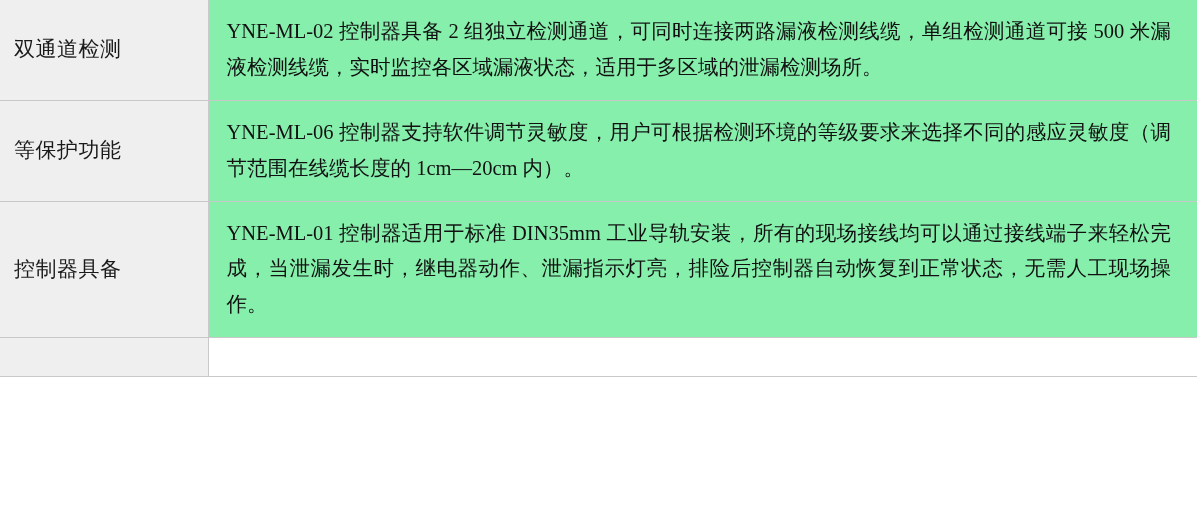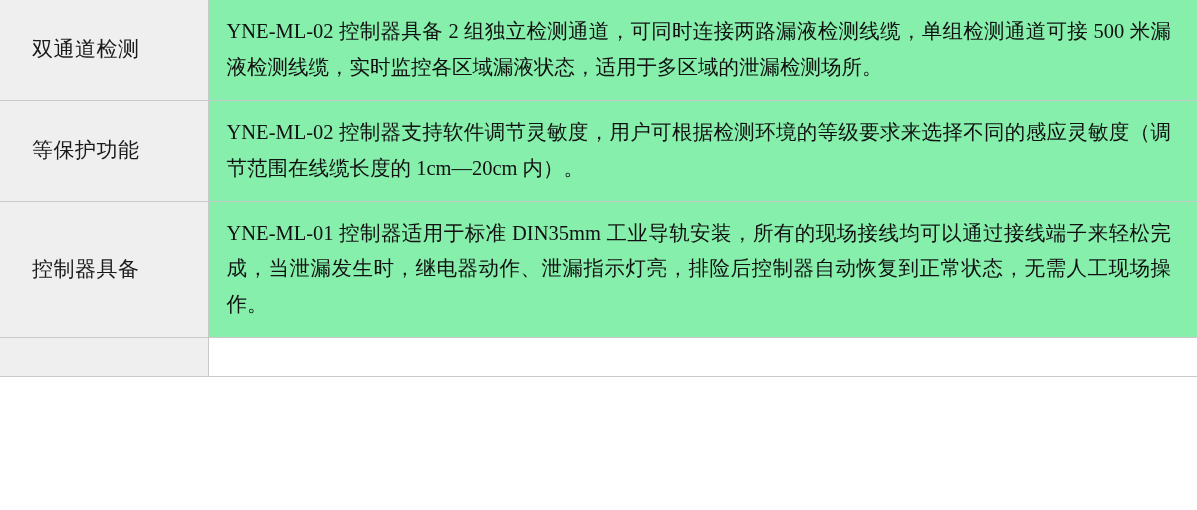--- a/index.html
+++ b/index.html
@@ -24,21 +24,21 @@
   .feature-table tr {
     border-bottom: 1px solid #c9c9c9;
   }
   .feature-table tr.last-row {
     border-bottom: 1px solid #c9c9c9;
   }
 
   .cell-label {
     background: #efefef;
     vertical-align: middle;
-    padding: 14px 0 14px 32px;
+    padding: 14px 0 14px 14px;
     font-size: 21px;
     line-height: 1.5;
     letter-spacing: 0.5px;
     color: #1a1a1a;
     border-right: 1px solid #c9c9c9;
     border-bottom: 1px solid #c9c9c9;
   }
   .cell-desc {
     background: #86efac;
     vertical-align: top;
@@ -71,21 +71,21 @@
     <col class="label-col">
     <col class="desc-col">
   </colgroup>
   <tbody>
     <tr>
       <td class="cell-label">双通道检测</td>
       <td class="cell-desc">YNE-ML-02 控制器具备 2 组独立检测通道，可同时连接两路漏液检测线缆，单组检测通道可接 500 米漏液检测线缆，实时监控各区域漏液状态，适用于多区域的泄漏检测场所。</td>
     </tr>
     <tr>
       <td class="cell-label">等保护功能</td>
-      <td class="cell-desc">YNE-ML-02 控制器支持软件调节灵敏度，用户可根据检测环境的等级要求来选择不同的感应灵敏度（调节范围在线缆长度的 1cm—20cm 内）。</td>
+      <td class="cell-desc">YNE-ML-06 控制器支持软件调节灵敏度，用户可根据检测环境的等级要求来选择不同的感应灵敏度（调节范围在线缆长度的 1cm—20cm 内）。</td>
     </tr>
     <tr class="last-row">
       <td class="cell-label">控制器具备</td>
       <td class="cell-desc">YNE-ML-01 控制器适用于标准 DIN35mm 工业导轨安装，所有的现场接线均可以通过接线端子来轻松完成，当泄漏发生时，继电器动作、泄漏指示灯亮，排险后控制器自动恢复到正常状态，无需人工现场操作。</td>
     </tr>
     <tr class="spacer-row">
       <td class="spacer-label"></td>
       <td class="spacer-desc"></td>
     </tr>
   </tbody>

